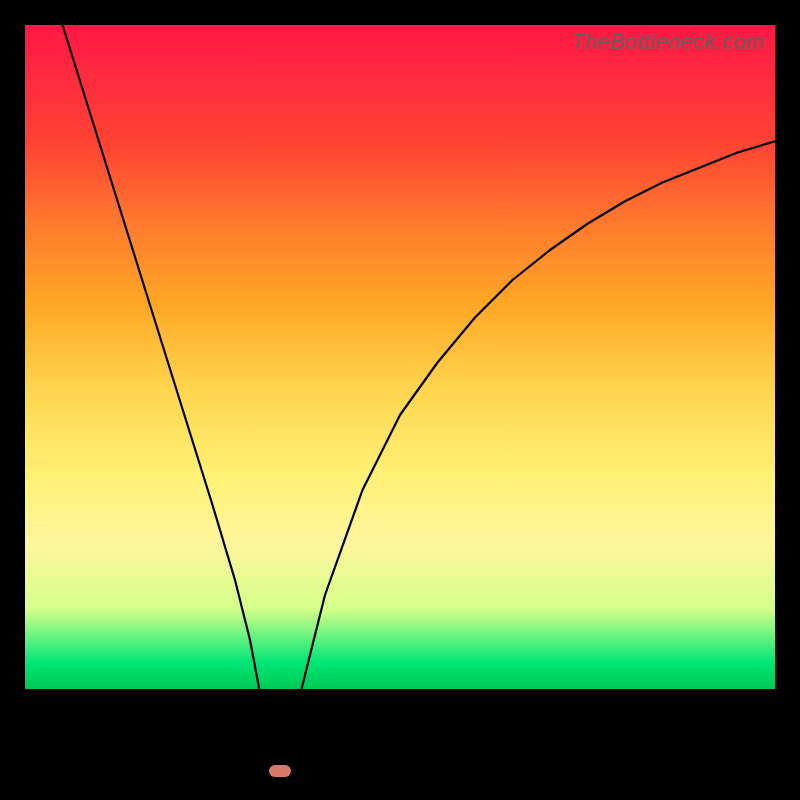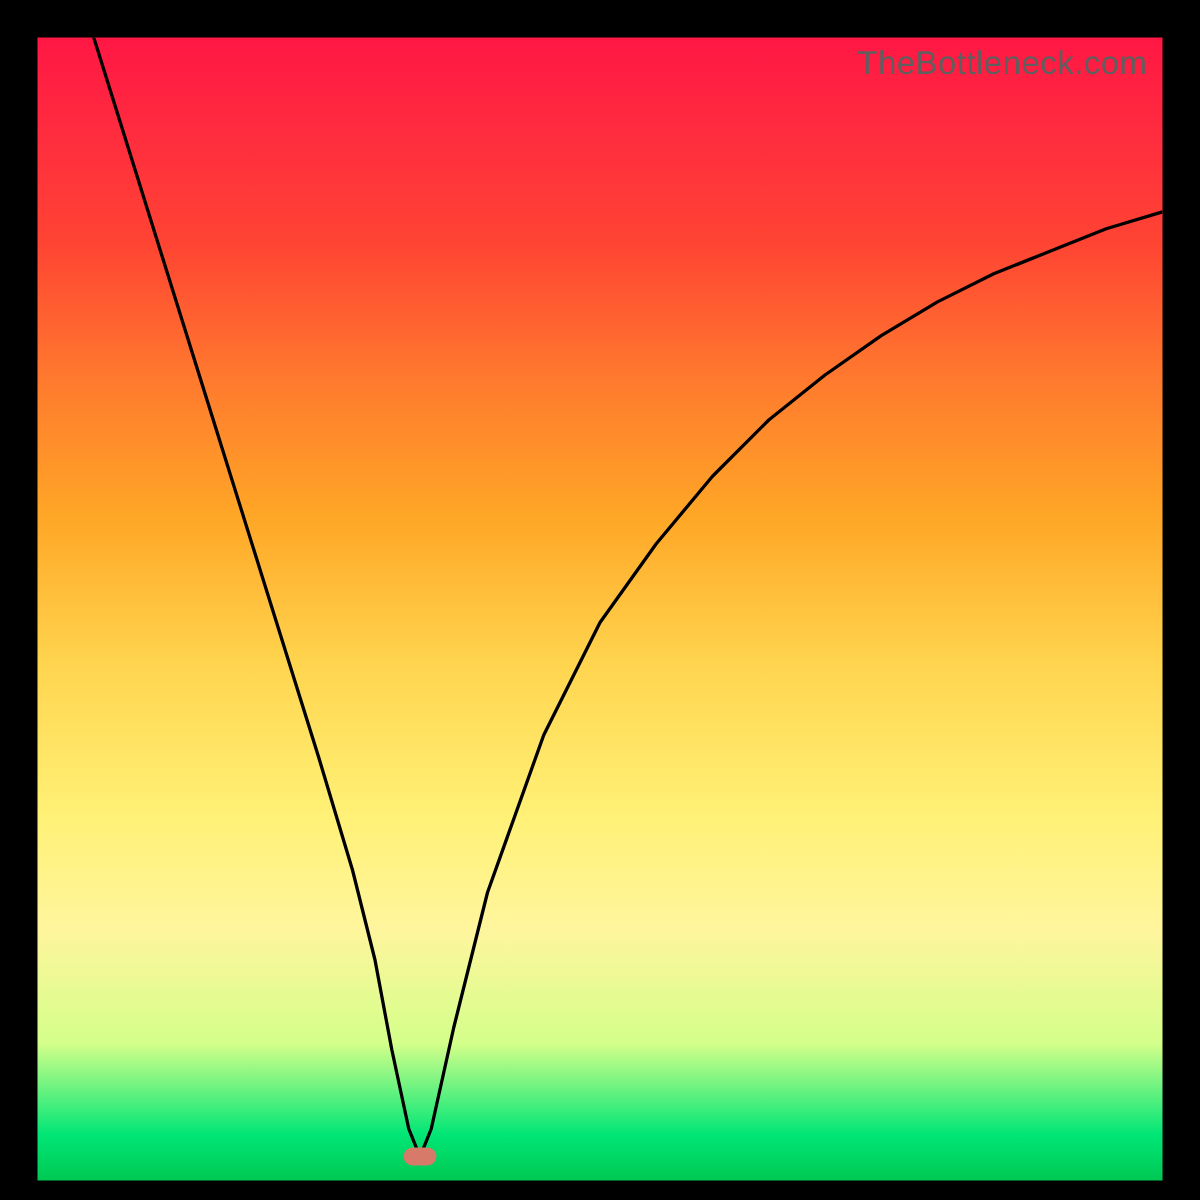--- a/index.html
+++ b/index.html
@@ -9,33 +9,34 @@
     height: 800px;
     background: #000;
     overflow: hidden;
     font-family: Arial, Helvetica, sans-serif;
   }
   .frame {
     position: absolute;
     left: 25px;
     top: 25px;
     width: 750px;
-    height: 762px;
+    height: 664px;
     background: linear-gradient(to bottom,
       #ff1744 0%,
       #ff2b3f 8%,
       #ff4433 18%,
       #ff7a2e 30%,
       #ffa726 42%,
       #ffd54f 55%,
       #fff176 68%,
       #fff59d 78%,
       #d4ff8a 88%,
       #00e676 96%,
       #00c853 100%);
+    font-style: italic;
   }
   .watermark {
     position: absolute;
     top: 4px;
     right: 10px;
     color: #5f5f5f;
     font-size: 22px;
     font-weight: 500;
     letter-spacing: 0.3px;
     z-index: 5;

